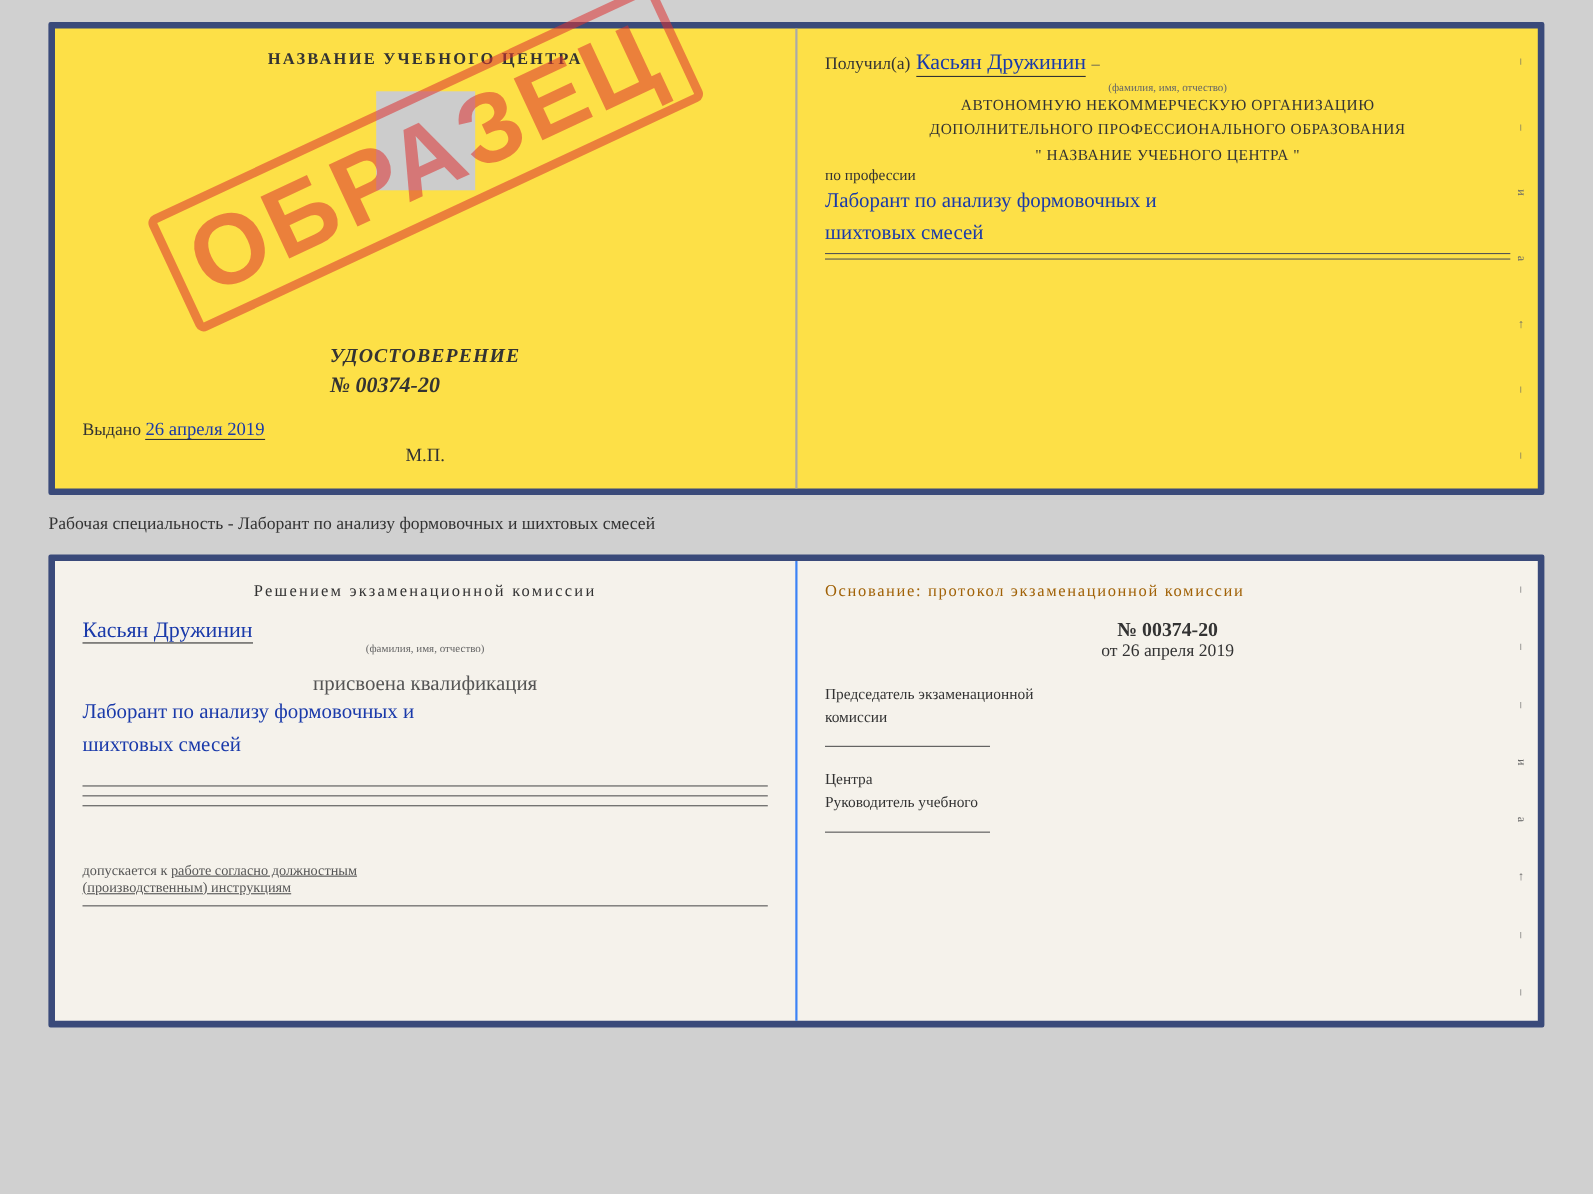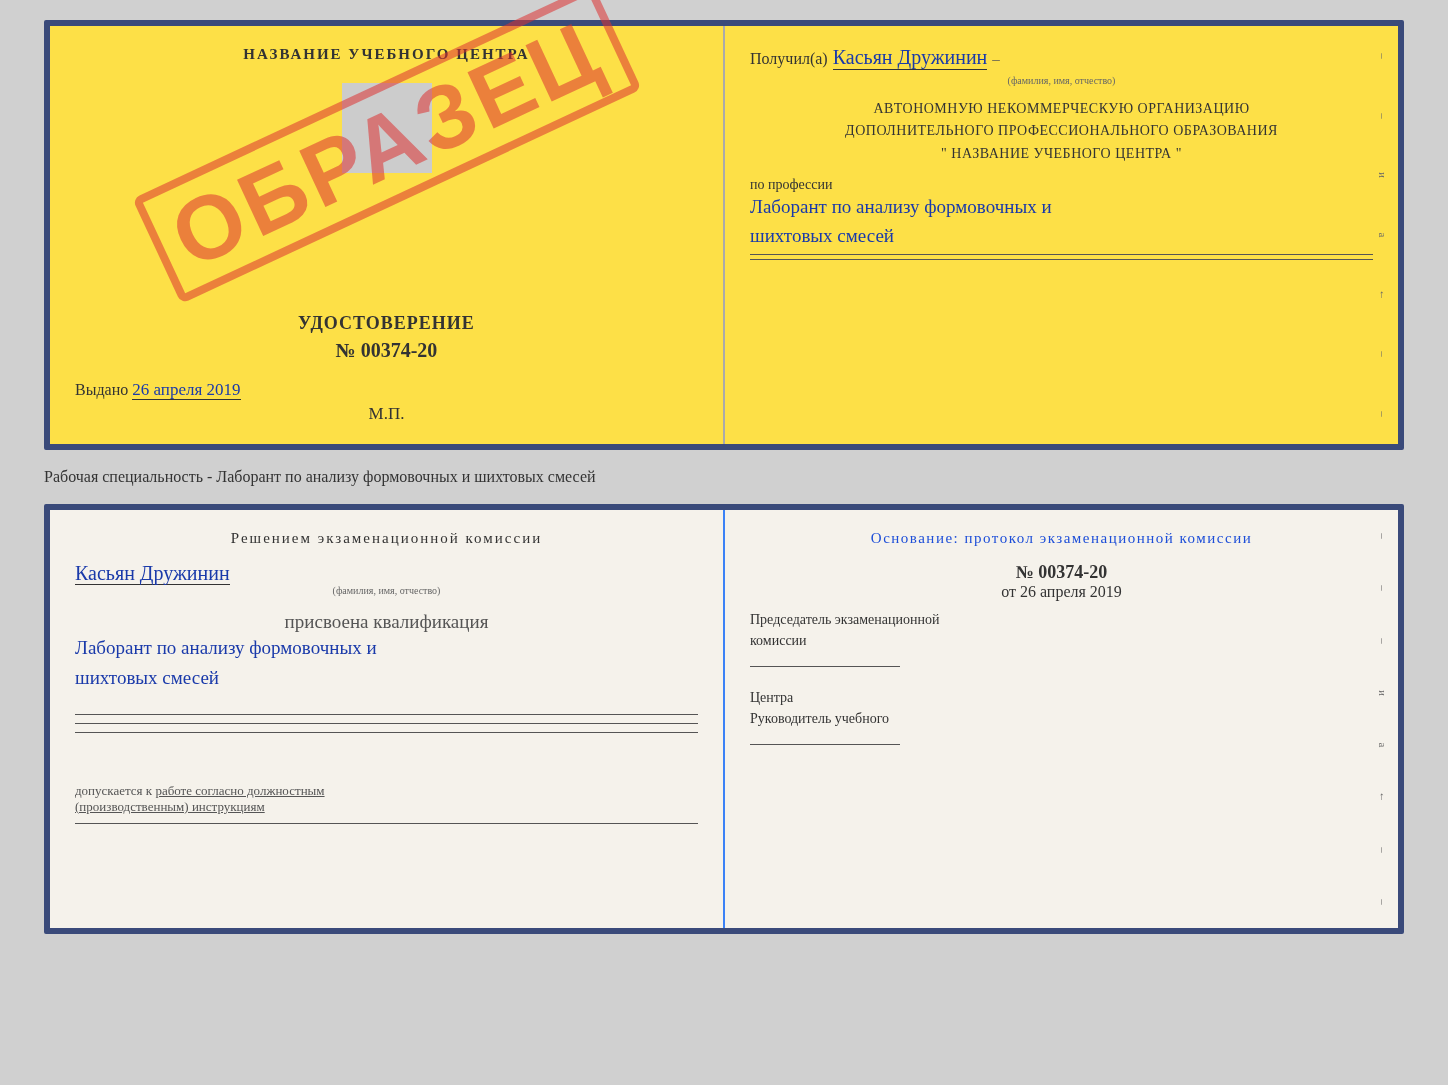--- a/index.html
+++ b/index.html
@@ -39,21 +39,20 @@
     .cert-left {
       border-right: 2px solid #aaa;
       display: flex;
       flex-direction: column;
       align-items: center;
     }
 
     .cert-right {
       display: flex;
       flex-direction: column;
-      gap: 12px;
     }
 
     .cert-title-top {
       font-size: 15px;
       font-weight: bold;
       letter-spacing: 2px;
       text-align: center;
       color: #333;
       margin-bottom: 10px;
       text-transform: uppercase;
@@ -78,22 +77,22 @@
       padding: 5px 15px;
       border-radius: 8px;
       transform: rotate(-25deg);
       letter-spacing: 4px;
       font-family: Arial, sans-serif;
       line-height: 1;
     }
 
     .udostoverenie-block {
       margin-top: 140px;
-      text-align: center;
       z-index: 1;
+      font-style: italic;
     }
 
     .udostoverenie-label {
       font-size: 18px;
       font-weight: bold;
       letter-spacing: 1px;
       color: #333;
       text-transform: uppercase;
     }
 
@@ -252,40 +251,40 @@
     }
 
     .italic-underline {
       text-decoration: underline;
     }
 
     
     .osnovanie-title {
       font-size: 15px;
       letter-spacing: 1.5px;
-      color: #1d4ed8;
-      text-align: center;
+      color: #a16207;
+      text-align: left;
       margin-bottom: 15px;
     }
 
     .protocol-number {
       font-size: 18px;
       font-weight: bold;
       color: #333;
       text-align: center;
     }
 
     .ot-date {
       font-size: 16px;
       color: #333;
       text-align: center;
     }
 
     .predsedatel-block {
-      margin-top: 8px;
+      margin-top: 20px;
     }
 
     .predsedatel-label {
       font-size: 14px;
       color: #333;
       line-height: 1.5;
     }
 
     .signature-line {
       border-bottom: 1px solid #555;

